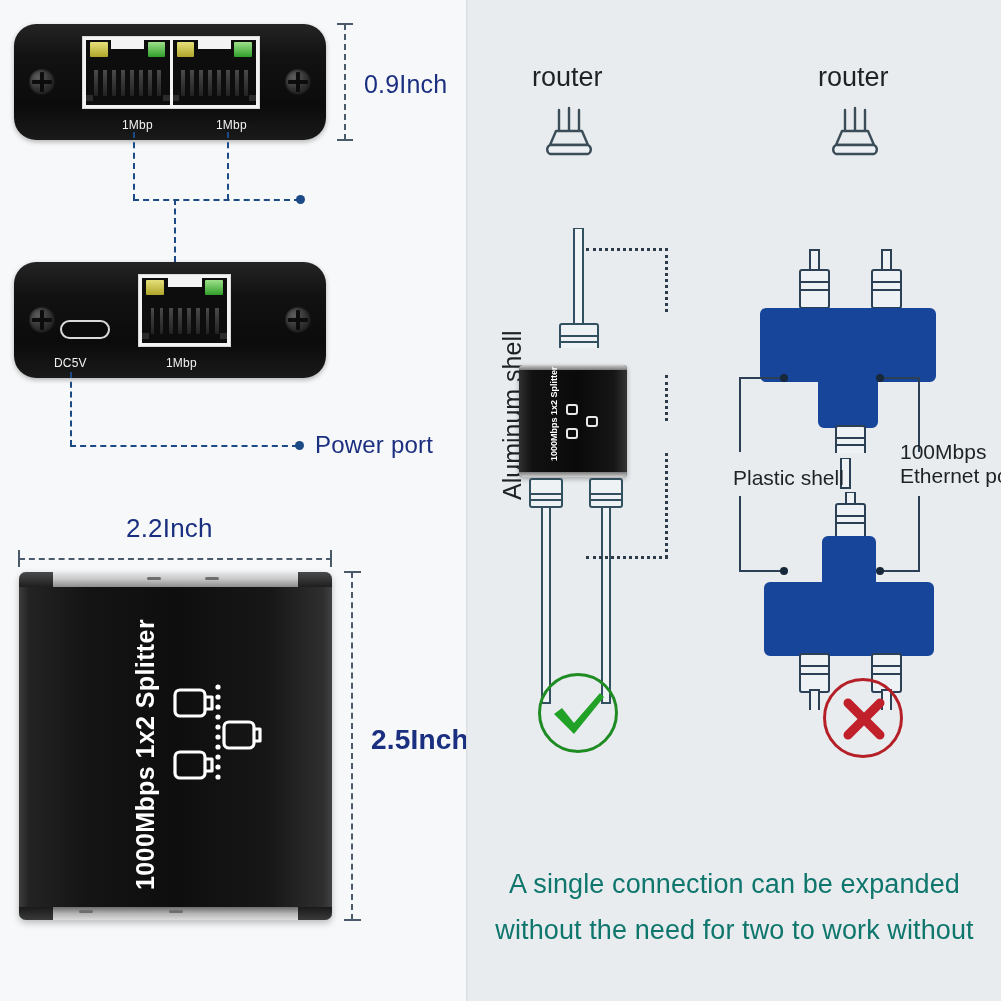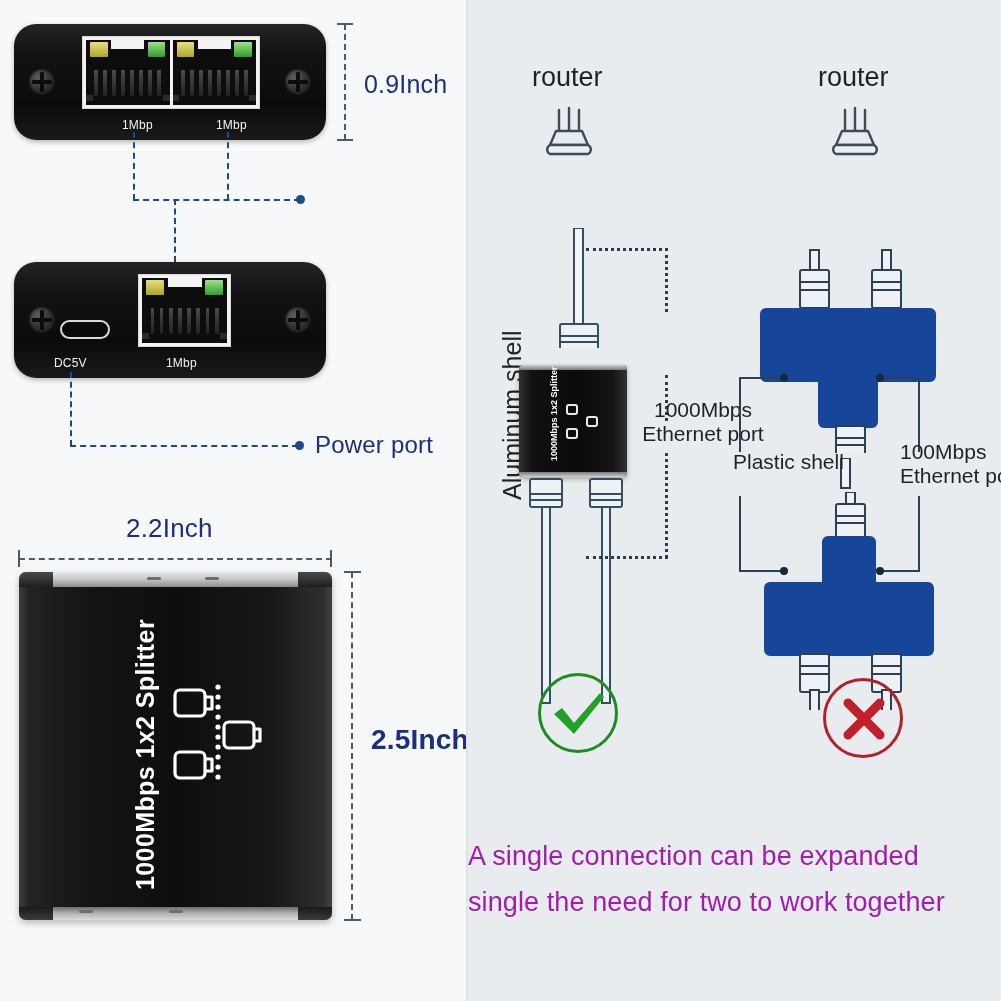--- a/index.html
+++ b/index.html
@@ -277,25 +277,26 @@
   .ln-v { position: absolute; border-left: 2px solid #2b4055; width: 0; }
   .ln-h { position: absolute; border-top: 2px solid #2b4055; height: 0; }
   .ln-dot {
     position: absolute; width: 8px; height: 8px;
     border-radius: 50%; background: #16283a;
   }
 
   .bottom-msg {
     position: absolute;
     width: 100%;
-    text-align: left;
-    color: #a21caf;
+    text-align: center;
+    color: #0f766e;
     font-size: 27px;
     line-height: 1.72;
     letter-spacing: .1px;
+    margin-top: 28px;
   }
 
   .mark-circle {
     position: absolute;
     border-radius: 50%;
     box-sizing: border-box;
   }
 </style>
 </head>
 <body>
@@ -511,24 +512,20 @@
     <svg class="abs" style="left:82px; top:690px;" width="58" height="48" viewBox="0 0 58 48">
       <path d="M4 24 L12 18 L24 33 L50 3 L54 7 L24 44 Z" fill="#22a127"></path>
     </svg>
 
     <div class="dot-v" style="left:197px; top:248px; height:64px;"></div>
     <div class="dot-h" style="left:118px; top:248px; width:82px;"></div>
     <div class="dot-v" style="left:197px; top:375px; height:46px;"></div>
     <div class="dot-v" style="left:197px; top:453px; height:105px;"></div>
     <div class="dot-h" style="left:118px; top:556px; width:82px;"></div>
 
-    <div class="dark-lbl" style="position:absolute; left:170px; top:398px; width:130px; text-align:center;">
-      <div>1000Mbps</div>
-      <div>Ethernet port</div>
-    </div>
 
     <svg class="abs" style="left:292px; top:248px;" width="190" height="205" viewBox="0 0 190 205">
       <g fill="#eef2f4" stroke="#2b4055" stroke-width="2">
         <rect x="50" y="2" width="9" height="22"></rect>
         <rect x="40" y="22" width="29" height="38" rx="2"></rect>
         <line x1="40" y1="34" x2="69" y2="34"></line>
         <line x1="40" y1="42" x2="69" y2="42"></line>
         <rect x="122" y="2" width="9" height="22"></rect>
         <rect x="112" y="22" width="29" height="38" rx="2"></rect>
         <line x1="112" y1="34" x2="141" y2="34"></line>
@@ -582,26 +579,26 @@
     <div class="ln-dot" style="left:312px; top:567px;"></div>
 
     <div class="ln-v" style="left:450px; top:378px; height:74px;"></div>
     <div class="ln-h" style="left:412px; top:377px; width:40px;"></div>
     <div class="ln-dot" style="left:408px; top:374px;"></div>
 
     <div class="ln-v" style="left:450px; top:496px; height:76px;"></div>
     <div class="ln-h" style="left:412px; top:570px; width:40px;"></div>
     <div class="ln-dot" style="left:408px; top:567px;"></div>
 
-    <div class="dark-lbl" style="position:absolute; left:265px; top:450px;">Plastic shell</div>
+    <div class="dark-lbl" style="position:absolute; left:265px; top:466px;">Plastic shell</div>
 
     <div class="dark-lbl" style="position:absolute; left:432px; top:440px;">
       <div>100Mbps</div>
       <div>Ethernet port</div>
     </div>
 
     <div class="bottom-msg" style="top:833px;">
       <div>A single connection can be expanded</div>
-      <div>single the need for two to work together</div>
+      <div>without the need for two to work without</div>
     </div>
 
   </div>
 </div>
 
 </body></html>

